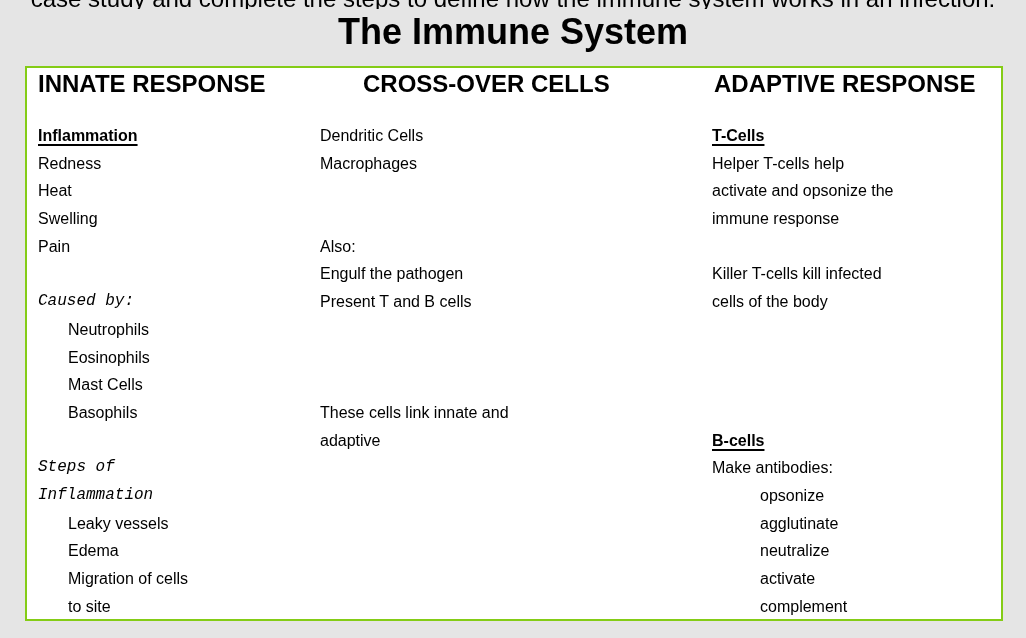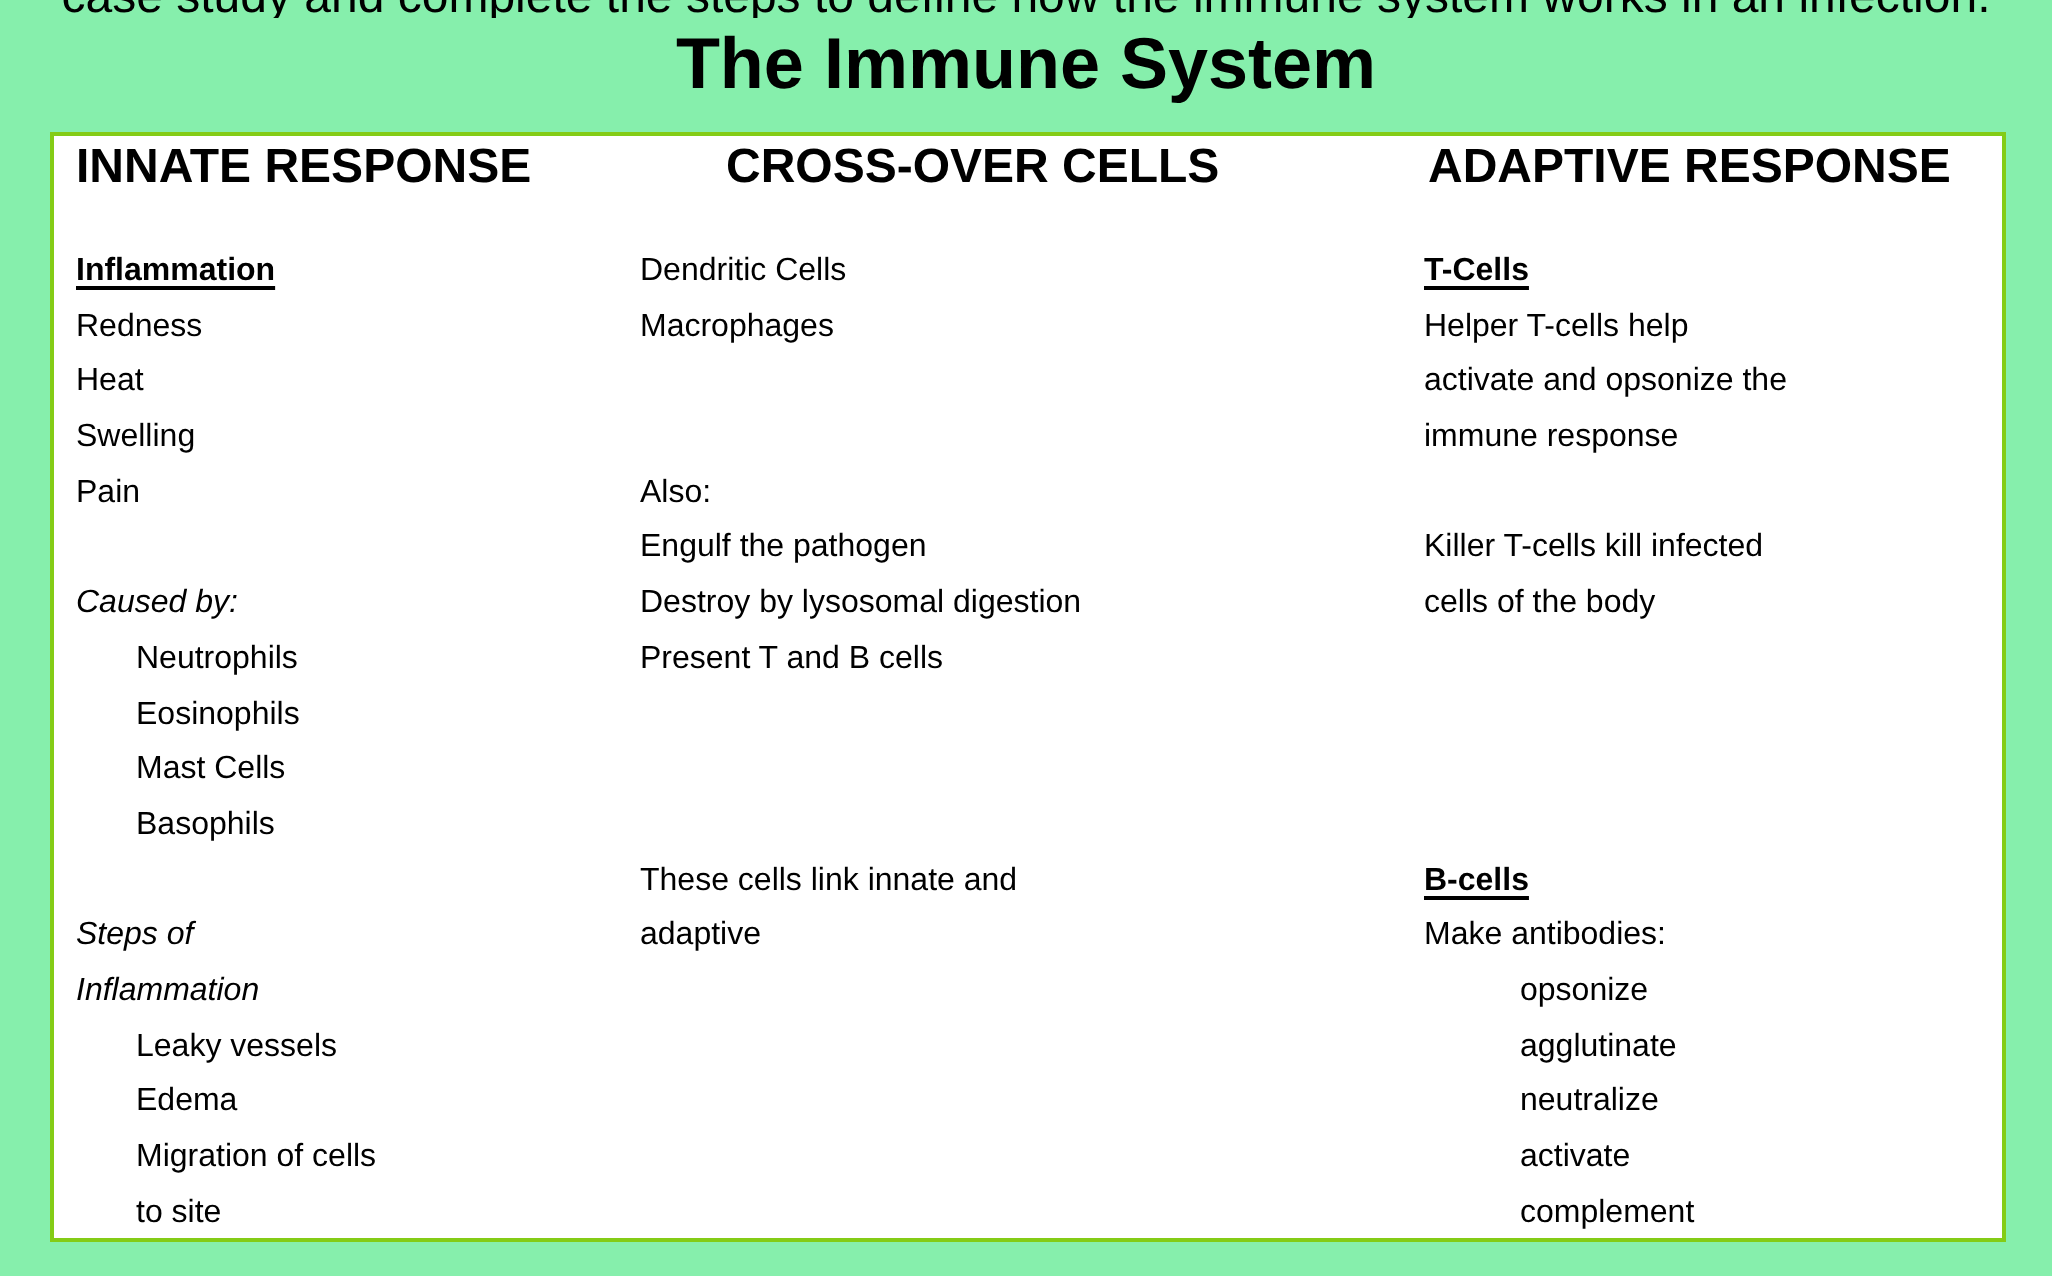--- a/index.html
+++ b/index.html
@@ -6,21 +6,21 @@
     margin: 0;
     padding: 0;
     background: #ffffff;
     font-family: "Liberation Sans", sans-serif;
     color: #000000;
   }
   .canvas {
     position: relative;
     width: 1026px;
     height: 638px;
-    background: #86efac;
+    background: #e5e5e5;
     overflow: hidden;
   }
   
   .clip-top {
     position: absolute;
     top: 0; left: 0;
     width: 1026px;
     height: 9px;
     overflow: hidden;
   }
@@ -69,21 +69,21 @@
   .col1 { left: 11px;  width: 278px; }
   .col2 { left: 293px; width: 386px; }
   .col3 { left: 685px; width: 285px; }
   .ln { height: 27.7px; white-space: nowrap; }
   .hd {
     font-weight: bold;
     text-decoration: underline;
     text-decoration-thickness: 2px;
     text-underline-offset: 3px;
   }
-  .it  { font-style: italic; }
+  .it  { font-style: italic; font-family: Liberation Mono, monospace; }
   .in  { padding-left: 30px; }
   .in2 { padding-left: 48px; }
 </style>
 </head>
 <body>
 
 <div class="canvas">
 
   <div class="clip-top">
     <div class="clip-inner">case study and complete the steps to define how the immune system works in an infection.</div>
@@ -118,21 +118,20 @@
       <div class="ln in">to site</div>
     </div>
 
     <div class="col col2">
       <div class="ln">Dendritic Cells</div>
       <div class="ln">Macrophages</div>
       <div class="ln"></div>
       <div class="ln"></div>
       <div class="ln">Also:</div>
       <div class="ln">Engulf the pathogen</div>
-      <div class="ln">Destroy by lysosomal digestion</div>
       <div class="ln">Present T and B cells</div>
       <div class="ln"></div>
       <div class="ln"></div>
       <div class="ln"></div>
       <div class="ln">These cells link innate and</div>
       <div class="ln">adaptive</div>
       <div class="ln"></div>
       <div class="ln"></div>
       <div class="ln"></div>
       <div class="ln"></div>

